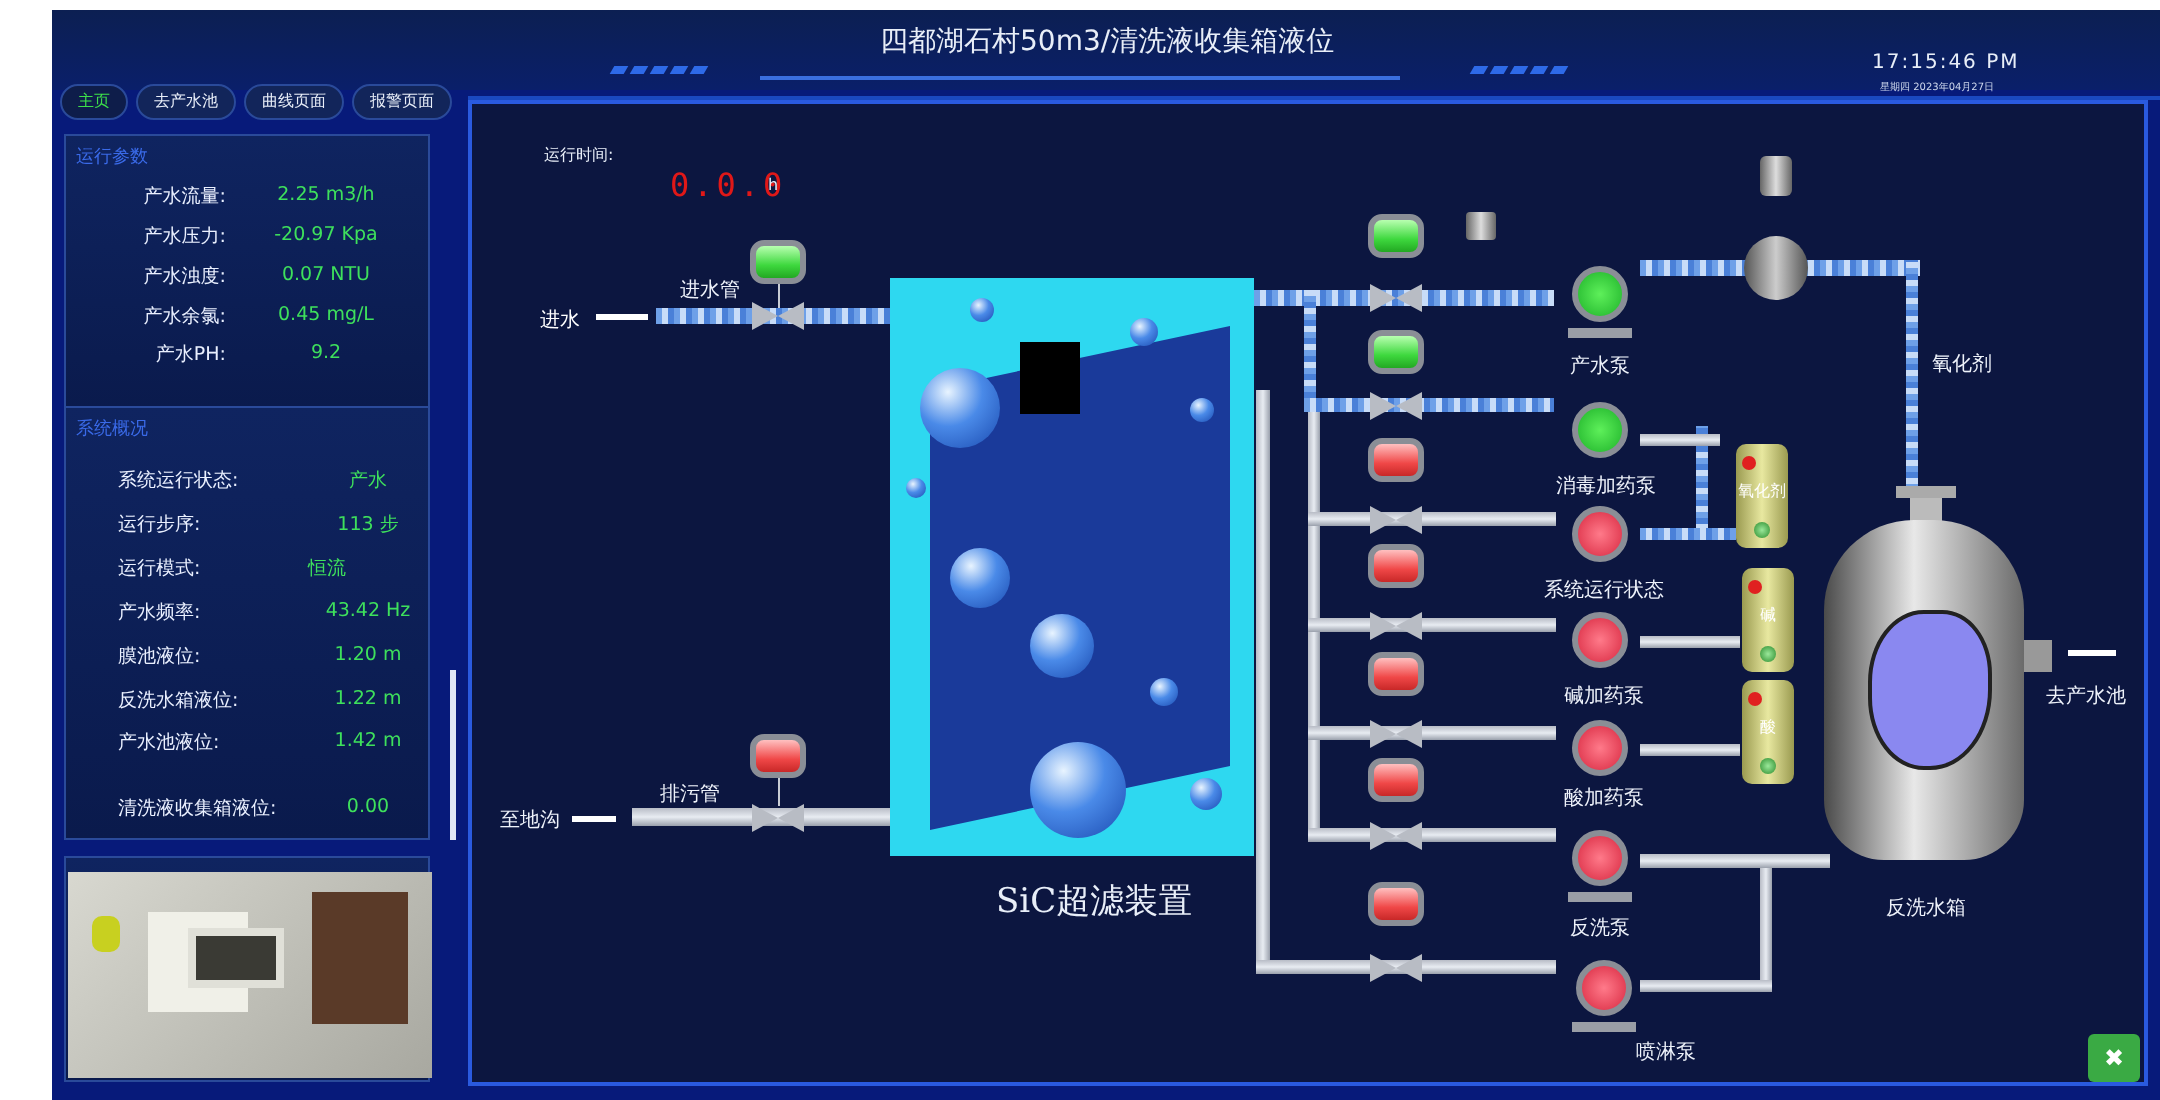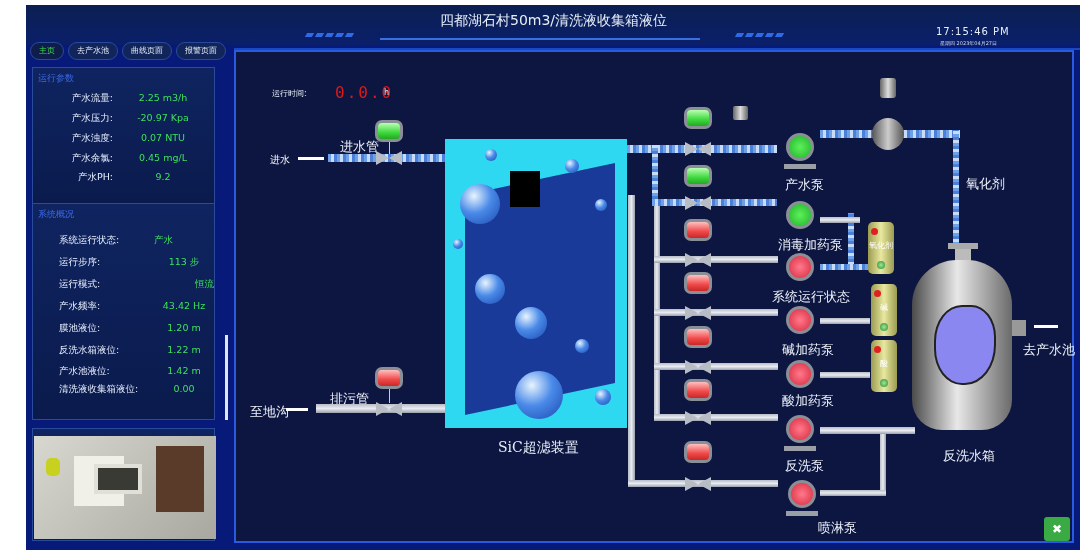--- a/index.html
+++ b/index.html
@@ -30,21 +30,21 @@
 .ind.r{background:linear-gradient(180deg,#ffc0c0,#f04848 60%,#c82828)}
 .stem{position:absolute;width:1px;background:#c8ccd4}
 .valve{position:absolute;width:26px;height:14px}
 .valve:before,.valve:after{content:"";position:absolute;top:0;border-top:7px solid transparent;border-bottom:7px solid transparent}
 .valve:before{left:0;border-left:13px solid #b8bcc4}
 .valve:after{right:0;border-right:13px solid #b8bcc4}
 .pump{position:absolute;width:28px;height:28px;border-radius:50%;border:3px solid #8a8e96}
 .pump.g{background:radial-gradient(circle,#5ef05a,#1eb22a)}
 .pump.r{background:radial-gradient(circle,#ff7a8a,#d82840)}
 .pump-base{position:absolute;width:32px;height:5px;background:#9a9ea6}
-.plbl{position:absolute;color:#eef2fa;font-size:13px;font-family:"DejaVu Serif",serif;white-space:nowrap}
+.plbl{position:absolute;color:#eef2fa;font-size:10px;font-family:"DejaVu Serif",serif;white-space:nowrap}
 .tank{position:absolute;width:26px;height:52px;border-radius:5px;background:linear-gradient(90deg,#9a9a50,#e8e8a0 50%,#9a9a50)}
 .tank .dot-r{position:absolute;left:3px;top:6px;width:7px;height:7px;border-radius:50%;background:#e02020}
 .tank .dot-g{position:absolute;left:9px;bottom:5px;width:8px;height:8px;border-radius:50%;background:radial-gradient(circle,#9ae89a,#2a8a2a)}
 .tank .tl{position:absolute;left:0;right:0;top:18px;text-align:center;color:#fff;font-size:8px;font-family:"DejaVu Serif",serif}
 .vessel{position:absolute;left:912px;top:260px;width:100px;height:170px;border-radius:45px 45px 30px 30px;background:linear-gradient(90deg,#4a4a4a,#e8e8e8 45%,#6a6a6a)}
 .sic{position:absolute;left:445px;top:139px;width:182px;height:289px;background:#2ed8f0;overflow:hidden}
 .bub{position:absolute;border-radius:50%;background:radial-gradient(circle at 35% 30%,#e8f4ff,#4a8ae8 45%,#1a4ab0)}
 .fullscreen{position:absolute;left:1044px;top:517px;width:26px;height:24px;background:#3aaa44;border-radius:3px;color:#fff;font-size:12px;text-align:center;line-height:24px}
 .video{position:absolute;left:34px;top:436px;width:182px;height:103px;background:linear-gradient(135deg,#d8d8d0,#a8a8a0);overflow:hidden}
 </style>
@@ -102,64 +102,64 @@
   <div class="row" style="top:103px;left:0">
       <span class="lbl" style="width:80px">产水PH:</span>
       <span class="val" style="width:100px;text-align:center">9.2</span>
     </div>
 </div>
 
 <div class="panel" style="top:203px;height:217px">
   <div class="panel-title">系统概况</div>
   <div class="row" style="top:30px;left:26px">
       <span class="lbl" style="width:95px;text-align:left">系统运行状态:</span>
-      <span class="val" style="width:60px;">产水</span>
+      <span class="val" style="width:60px;text-align:center">产水</span>
     </div>
   <div class="row" style="top:52px;left:26px">
       <span class="lbl" style="width:95px;text-align:left">运行步序:</span>
       <span class="val" style="width:60px;text-align:center">113 步</span>
     </div>
   <div class="row" style="top:74px;left:26px">
       <span class="lbl" style="width:95px;text-align:left">运行模式:</span>
-      <span class="val" style="width:60px;text-align:right">恒流</span>
+      <span class="val" style="width:60px;text-align:left">恒流</span>
     </div>
   <div class="row" style="top:96px;left:26px">
       <span class="lbl" style="width:95px;text-align:left">产水频率:</span>
       <span class="val" style="width:60px;text-align:center">43.42 Hz</span>
     </div>
   <div class="row" style="top:118px;left:26px">
       <span class="lbl" style="width:95px;text-align:left">膜池液位:</span>
       <span class="val" style="width:60px;text-align:center">1.20 m</span>
     </div>
   <div class="row" style="top:140px;left:26px">
       <span class="lbl" style="width:95px;text-align:left">反洗水箱液位:</span>
       <span class="val" style="width:60px;text-align:center">1.22 m</span>
     </div>
   <div class="row" style="top:161px;left:26px">
       <span class="lbl" style="width:95px;text-align:left">产水池液位:</span>
       <span class="val" style="width:60px;text-align:center">1.42 m</span>
     </div>
-  <div class="row" style="top:179px;left:26px">
+  <div class="row" style="top:194px;left:26px">
       <span class="lbl" style="width:95px;text-align:left">清洗液收集箱液位:</span>
       <span class="val" style="width:60px;text-align:center">0.00</span>
     </div>
 </div>
 <div style="position:absolute;left:225px;top:335px;width:3px;height:85px;background:#dfe6f5"></div>
 
 <div class="panel" style="top:428px;height:113px"></div>
 <div class="video">
   <div style="position:absolute;left:40px;top:20px;width:50px;height:50px;background:#f0f0e8"></div>
   <div style="position:absolute;left:60px;top:28px;width:48px;height:30px;background:#3a3a34;border:4px solid #e0e0d8"></div>
   <div style="position:absolute;left:122px;top:10px;width:48px;height:66px;background:#5a3a28"></div>
   <div style="position:absolute;left:12px;top:22px;width:14px;height:18px;background:#c8d020;border-radius:5px"></div>
 </div>
 
 <div class="main"></div>
 
-<div style="position:absolute;left:272px;top:88px;color:#e8eef8;font-size:8px">运行时间:</div>
+<div style="position:absolute;left:272px;top:72px;color:#e8eef8;font-size:8px">运行时间:</div>
 <div style="position:absolute;left:335px;top:83px;color:#e01818;font-size:16px;font-family:'DejaVu Sans Mono',monospace;letter-spacing:2px">0.0.0</div>
 <div style="position:absolute;left:384px;top:88px;color:#e8eef8;font-size:8px">h</div>
 
 <div style="position:absolute;left:270px;top:153px;color:#fff;font-size:10px;font-family:Liberation Sans, sans-serif">进水</div>
 <div style="position:absolute;left:298px;top:157px;width:26px;height:3px;background:#fff"></div>
 <div class="plbl" style="left:340px;top:138px">进水管</div>
 <div class="wpipe" style="left:328px;top:154px;width:117px;height:8px"></div>
 <div class="ind g" style="left:375px;top:120px"></div>
 <div class="stem" style="left:389px;top:142px;height:12px"></div>
 <div class="valve" style="left:376px;top:151px"></div>
@@ -179,21 +179,21 @@
   <div class="bub" style="left:30px;top:135px;width:30px;height:30px"></div>
   <div class="bub" style="left:70px;top:168px;width:32px;height:32px"></div>
   <div class="bub" style="left:70px;top:232px;width:48px;height:48px"></div>
   <div class="bub" style="left:120px;top:20px;width:14px;height:14px"></div>
   <div class="bub" style="left:150px;top:60px;width:12px;height:12px"></div>
   <div class="bub" style="left:8px;top:100px;width:10px;height:10px"></div>
   <div class="bub" style="left:130px;top:200px;width:14px;height:14px"></div>
   <div class="bub" style="left:40px;top:10px;width:12px;height:12px"></div>
   <div class="bub" style="left:150px;top:250px;width:16px;height:16px"></div>
 </div>
-<div style="position:absolute;left:498px;top:439px;color:#e8eef8;font-size:14px;font-family:'DejaVu Serif',serif">SiC超滤装置</div>
+<div style="position:absolute;left:498px;top:439px;color:#e8eef8;font-size:17px;font-family:'DejaVu Serif',serif">SiC超滤装置</div>
 
 <div class="wpipe" style="left:627px;top:145px;width:150px;height:8px"></div>
 <div class="wpipe v" style="left:652px;top:145px;width:6px;height:60px"></div>
 <div class="wpipe" style="left:652px;top:199px;width:125px;height:7px"></div>
 <div class="wpipe" style="left:820px;top:130px;width:140px;height:8px"></div>
 <div class="wpipe v" style="left:953px;top:130px;width:6px;height:115px"></div>
 <div class="wpipe v" style="left:848px;top:213px;width:6px;height:55px"></div>
 <div class="wpipe" style="left:820px;top:264px;width:48px;height:6px"></div>
 
 <div class="pipe v" style="left:628px;top:195px;width:7px;height:290px"></div>

